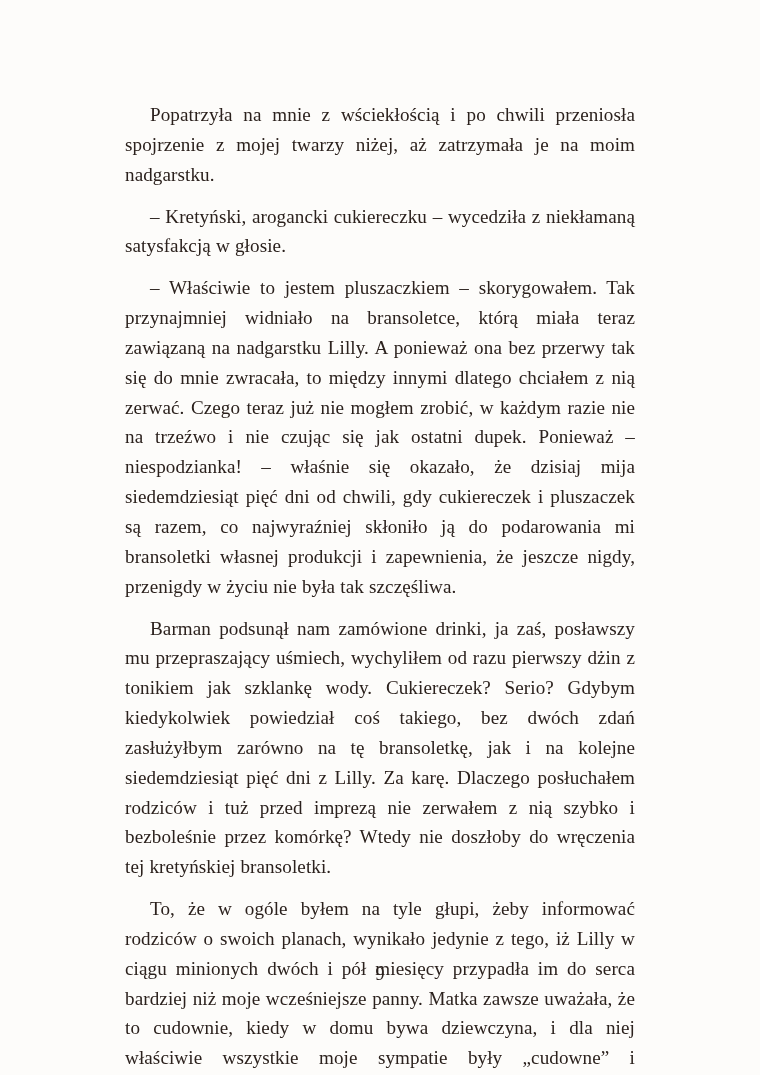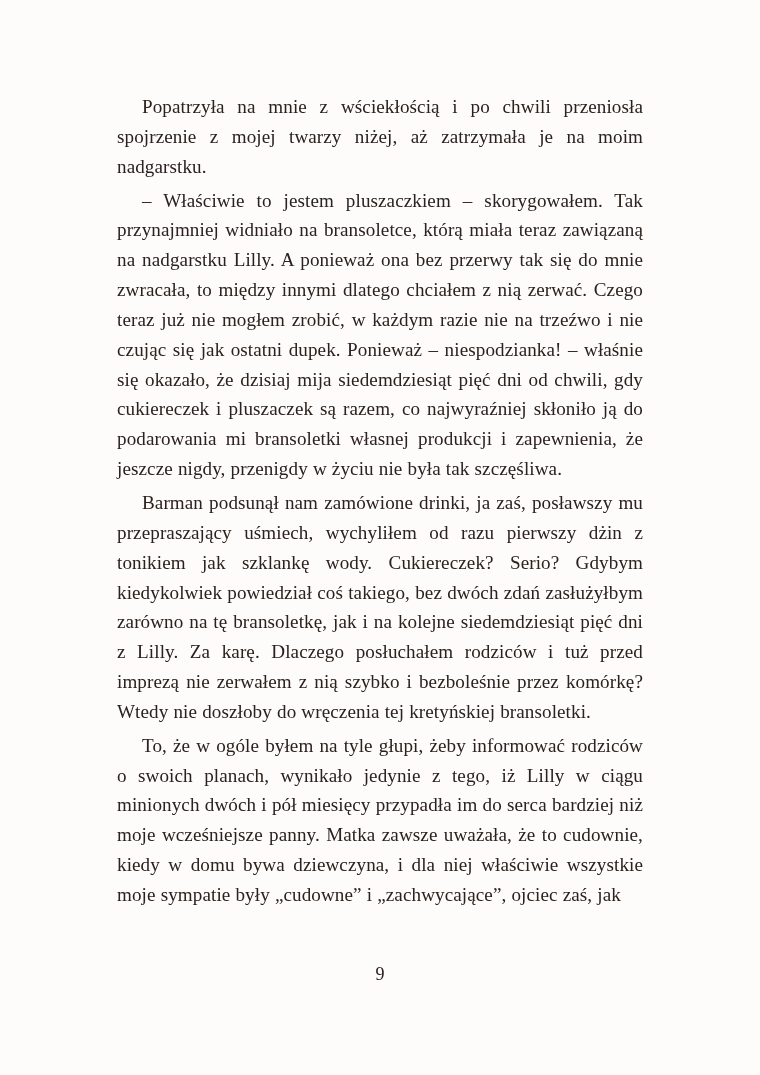--- a/index.html
+++ b/index.html
@@ -22,21 +22,21 @@
     background: #fdfcfa;
     box-sizing: border-box;
   }
   .text-block {
     position: absolute;
     left: 113px;
     top: 88px;
     width: 534px;
   }
   .para {
-    margin: 4px;
+    margin: 12px;
     text-indent: 25px;
     text-align: justify;
     text-align-last: left;
     font-size: 19.1px;
     line-height: 29.85px;
     letter-spacing: 0.005em;
     word-spacing: 0.012em;
     hyphens: manual;
     -webkit-hyphens: manual;
   }
@@ -51,20 +51,21 @@
     color: #2b211d;
   }
 </style>
 </head>
 <body>
 
 <div class="page">
 
   <div class="text-block">
     <p class="para">Popatrzyła na mnie z wściekłością i po chwili przeniosła spojrzenie z mojej twarzy niżej, aż zatrzymała je na moim nadgarstku.</p>
+    <p class="para">– Kretyński, arogancki cukiereczku – wycedziła z niekłamaną satysfakcją w głosie.</p>
     <p class="para">– Właściwie to jestem pluszaczkiem – skorygowałem. Tak przynajmniej widniało na bransoletce, którą miała teraz zawiązaną na nadgarstku Lilly. A ponieważ ona bez przerwy tak się do mnie zwracała, to między innymi dlatego chciałem z nią zerwać. Czego teraz już nie mogłem zrobić, w każdym razie nie na trzeźwo i nie czując się jak ostatni dupek. Ponieważ – niespodzianka! – właśnie się okazało, że dzisiaj mija siedemdziesiąt pięć dni od chwili, gdy cukiereczek i pluszaczek są razem, co najwyraźniej skłoniło ją do podarowania mi bransoletki własnej produkcji i zapewnienia, że jeszcze nigdy, przenigdy w życiu nie była tak szczęśliwa.</p>
     <p class="para">Barman podsunął nam zamówione drinki, ja zaś, posławszy mu przepraszający uśmiech, wychyliłem od razu pierwszy dżin z tonikiem jak szklankę wody. Cukiereczek? Serio? Gdybym kiedykolwiek powiedział coś takiego, bez dwóch zdań zasłużyłbym zarówno na tę bransoletkę, jak i na kolejne siedemdziesiąt pięć dni z Lilly. Za karę. Dlaczego posłuchałem rodziców i tuż przed imprezą nie zerwałem z nią szybko i bezboleśnie przez komórkę? Wtedy nie doszłoby do wręczenia tej kretyńskiej bransoletki.</p>
     <p class="para">To, że w ogóle byłem na tyle głupi, żeby informować rodziców o swoich planach, wynikało jedynie z tego, iż Lilly w ciągu minionych dwóch i pół miesięcy przypadła im do serca bardziej niż moje wcześniejsze panny. Matka zawsze uważała, że to cudownie, kiedy w domu bywa dziewczyna, i dla niej właściwie wszystkie moje sympatie były „cudowne” i „zachwycające”, ojciec zaś, jak</p>
   </div>
 
   <div class="folio">9</div>
 
 </div>
 
 </body></html>

